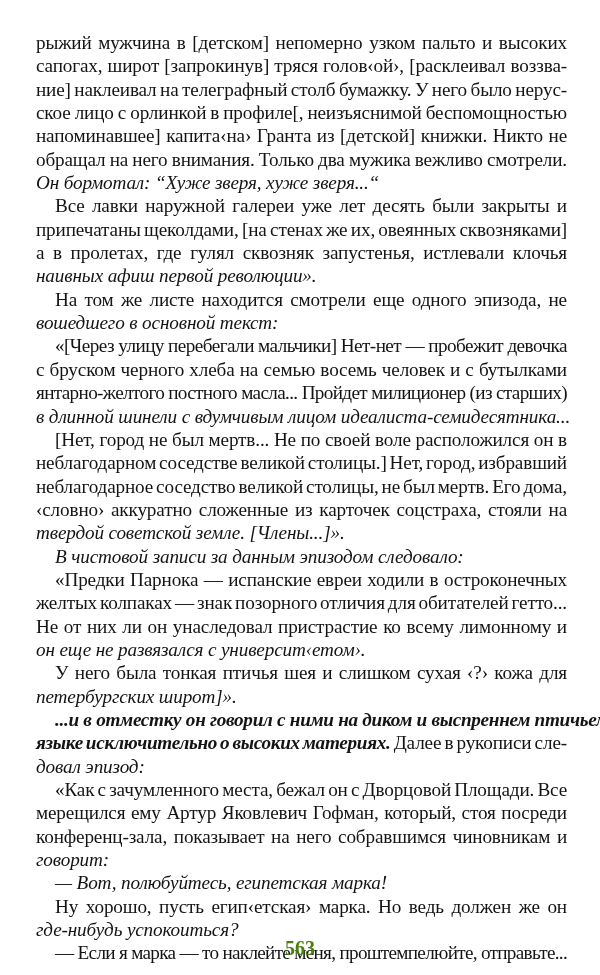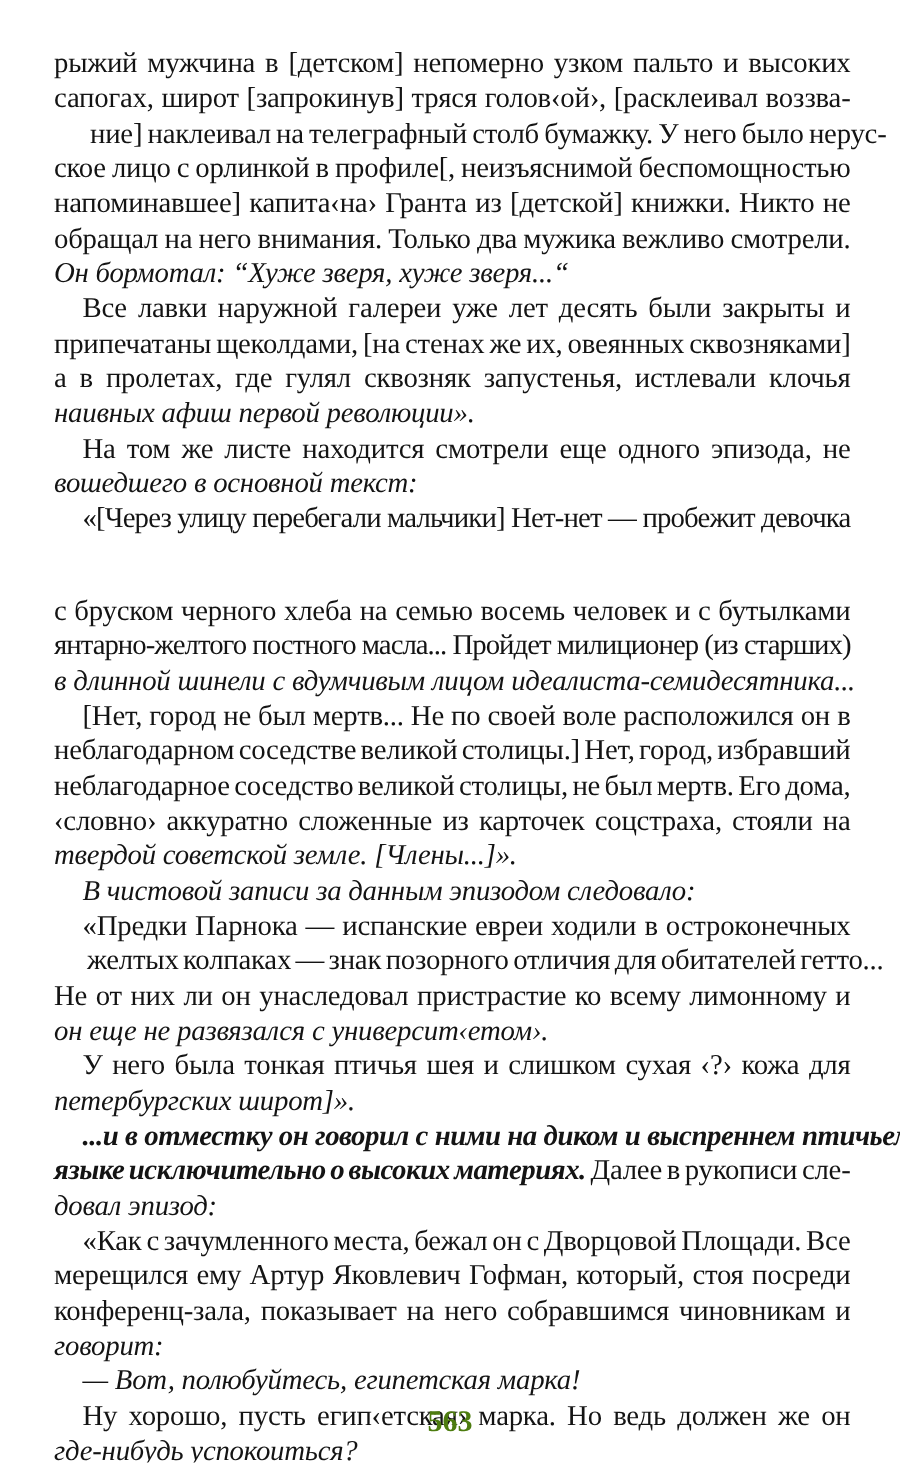--- a/index.html
+++ b/index.html
@@ -17,43 +17,43 @@
     position: absolute; left: 0; width: 600px; top: 937px; text-align: center;
     font-family: "Liberation Serif", serif; font-size: 20px; font-weight: bold; color: #4d7c0f;
   }
 </style>
 </head>
 <body>
 
 <div class="page" id="page-body">
     <span class="ln" style="word-spacing: 0px;"><span>рыжий мужчина в [детском] непомерно узком пальто и высоких</span></span>
     <span class="ln" style="word-spacing: -0.00520833px;"><span>сапогах, широт [запрокинув] тряся голов‹ой›, [расклеивал воззва-</span></span>
-    <span class="ln" style="word-spacing: -1.125px; margin-left: 24px;"><span>ние] наклеивал на телеграфный столб бумажку. У него было нерус-</span></span>
+    <span class="ln" style="word-spacing: -1.125px;"><span>ние] наклеивал на телеграфный столб бумажку. У него было нерус-</span></span>
     <span class="ln" style="word-spacing: -0.604911px;"><span>ское лицо с орлинкой в профиле[, неизъяснимой беспомощностью</span></span>
     <span class="ln" style="word-spacing: 0px;"><span>напоминавшее] капита‹на› Гранта из [детской] книжки. Никто не</span></span>
     <span class="ln" style="word-spacing: -0.443359px;"><span>обращал на него внимания. Только два мужика вежливо смотрели.</span></span>
     <span class="ln end"><span>Он бормотал: “Хуже зверя, хуже зверя...“</span></span>
     <span class="ln ind" style="word-spacing: 0px;"><span>Все лавки наружной галереи уже лет десять были закрыты и</span></span>
     <span class="ln" style="word-spacing: -1.30804px;"><span>припечатаны щеколдами, [на стенах же их, овеянных сквозняками]</span></span>
     <span class="ln" style="word-spacing: 0px;"><span>а в пролетах, где гулял сквозняк запустенья, истлевали клочья</span></span>
     <span class="ln end"><span>наивных афиш первой революции».</span></span>
     <span class="ln ind" style="word-spacing: 0px;"><span>На том же листе находится смотрели еще одного эпизода, не</span></span>
     <span class="ln end"><span>вошедшего в основной текст:</span></span>
     <span class="ln ind" style="letter-spacing: -0.559068px; word-spacing: 0px;"><span>«[Через улицу перебегали мальчики] Нет-нет — пробежит девочка</span></span>
-    <span class="ln" style="word-spacing: 0px; margin-top: 38px;"><span>с бруском черного хлеба на семью восемь человек и с бутылками</span></span>
+    <span class="ln" style="word-spacing: 0px;"><span>с бруском черного хлеба на семью восемь человек и с бутылками</span></span>
     <span class="ln" style="letter-spacing: -0.654327px; word-spacing: 0px;"><span>янтарно-желтого постного масла... Пройдет милиционер (из старших)</span></span>
     <span class="ln end"><span>в длинной шинели с вдумчивым лицом идеалиста-семидесятника...</span></span>
     <span class="ln ind" style="word-spacing: 0px;"><span>[Нет, город не был мертв... Не по своей воле расположился он в</span></span>
     <span class="ln" style="word-spacing: -1.70833px;"><span>неблагодарном соседстве великой столицы.] Нет, город, избравший</span></span>
     <span class="ln" style="word-spacing: -1.6543px;"><span>неблагодарное соседство великой столицы, не был мертв. Его дома,</span></span>
     <span class="ln" style="word-spacing: 0px;"><span>‹словно› аккуратно сложенные из карточек соцстраха, стояли на</span></span>
     <span class="ln end"><span>твердой советской земле. [Члены...]».</span></span>
     <span class="ln ind end"><span>В чистовой записи за данным эпизодом следовало:</span></span>
     <span class="ln ind" style="word-spacing: 0px;"><span>«Предки Парнока — испанские евреи ходили в остроконечных</span></span>
-    <span class="ln" style="word-spacing: -1.66602px; margin-left: 22px;"><span>желтых колпаках — знак позорного отличия для обитателей гетто...</span></span>
+    <span class="ln" style="word-spacing: -1.66602px;"><span>желтых колпаках — знак позорного отличия для обитателей гетто...</span></span>
     <span class="ln" style="word-spacing: 0px;"><span>Не от них ли он унаследовал пристрастие ко всему лимонному и</span></span>
     <span class="ln end"><span>он еще не развязался с университ‹етом›.</span></span>
     <span class="ln ind" style="word-spacing: 0px;"><span>У него была тонкая птичья шея и слишком сухая ‹?› кожа для</span></span>
     <span class="ln end"><span>петербургских широт]».</span></span>
     <span class="ln ind" style="letter-spacing: -0.813442px; word-spacing: 0px;"><span class="it">...и в отместку он говорил с ними на диком и выспреннем птичьем</span><span></span></span>
     <span class="ln" style="word-spacing: -1.51953px;"><span class="it">языке исключительно о высоких материях.</span><span> Далее в рукописи сле-</span></span>
     <span class="ln end"><span>довал эпизод:</span></span>
     <span class="ln ind" style="word-spacing: -1.43403px;"><span>«Как с зачумленного места, бежал он с Дворцовой Площади. Все</span></span>
     <span class="ln" style="word-spacing: 0px;"><span>мерещился ему Артур Яковлевич Гофман, который, стоя посреди</span></span>
     <span class="ln" style="word-spacing: 0px;"><span>конференц-зала, показывает на него собравшимся чиновникам и</span></span>

